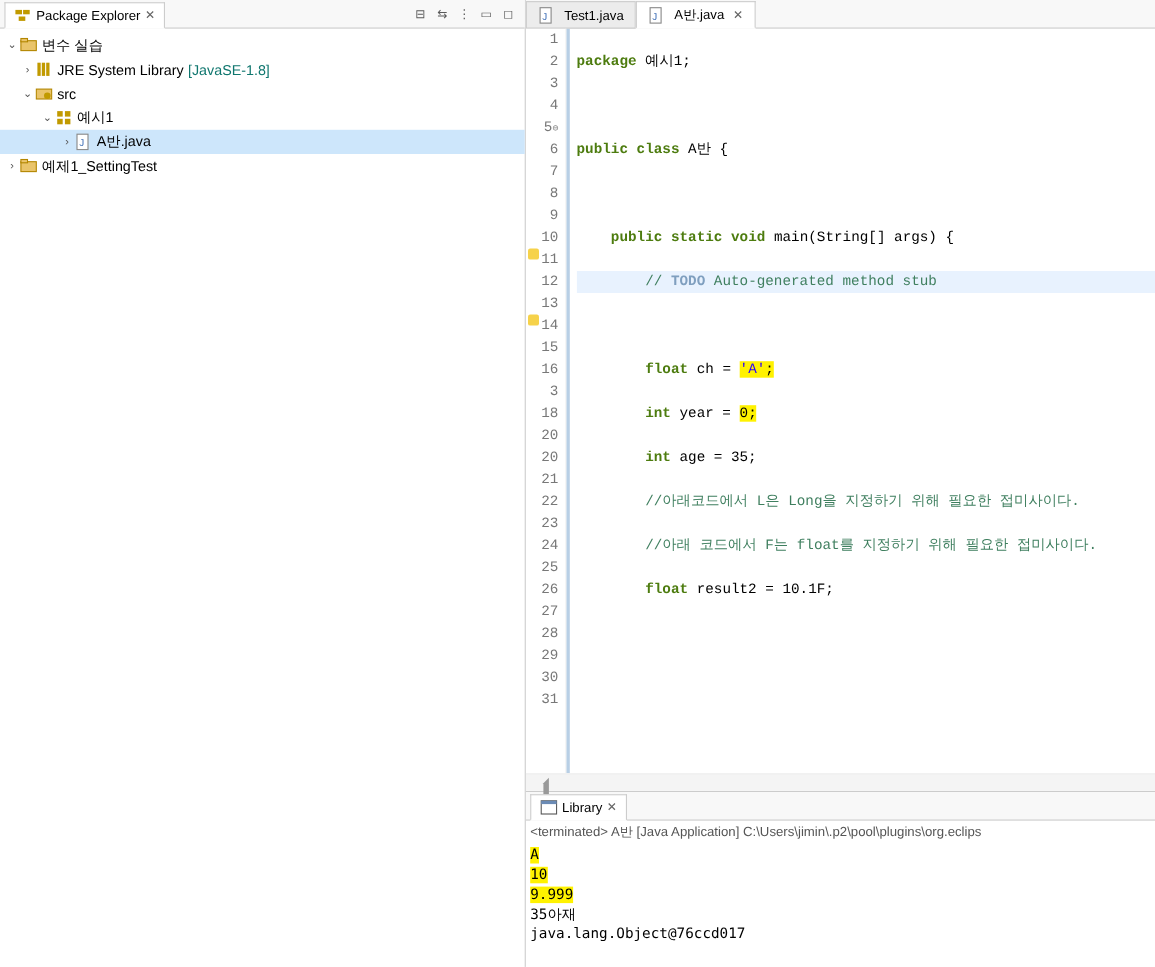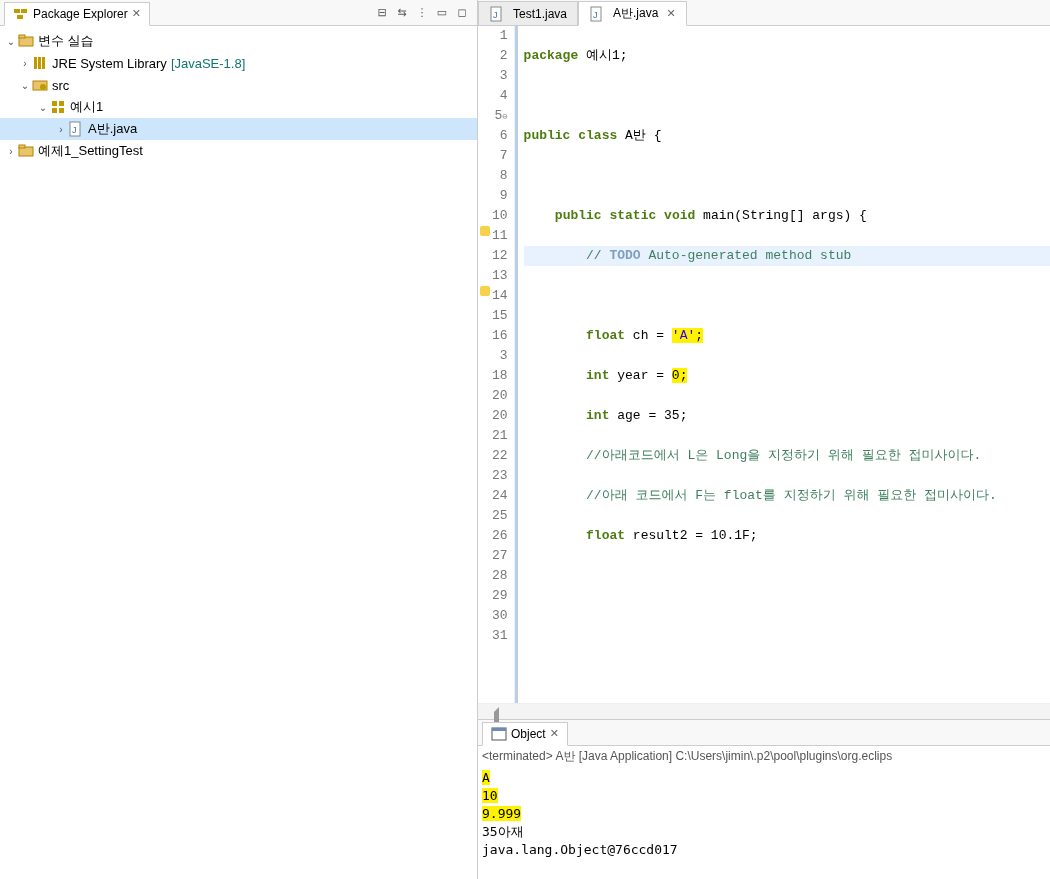--- a/index.html
+++ b/index.html
@@ -233,21 +233,21 @@
 
   <div class="console-panel">
     <div class="view-header">
       <div class="view-tab">
         <span class="tree-icon">
           <svg class="mini-icon" viewBox="0 0 16 16">
               <rect x="1" y="2" width="14" height="12" fill="#fff" stroke="#555"></rect>
               <rect x="1" y="2" width="14" height="3" fill="#6b8bb5"></rect>
             </svg>
         </span>
-        <span>Object</span>
+        <span>Library</span>
         <span class="close">✕</span>
       </div>
     </div>
     <div class="console-status">&lt;terminated&gt; A반 [Java Application] C:\Users\jimin\.p2\pool\plugins\org.eclips</div>
     <div class="console-area">
       <div><span class="hlmark">A</span></div>
       <div><span class="hlmark">10</span></div>
       <div><span class="hlmark">9.999</span></div>
       <div>35아재</div>
       <div>java.lang.Object@76ccd017</div>

